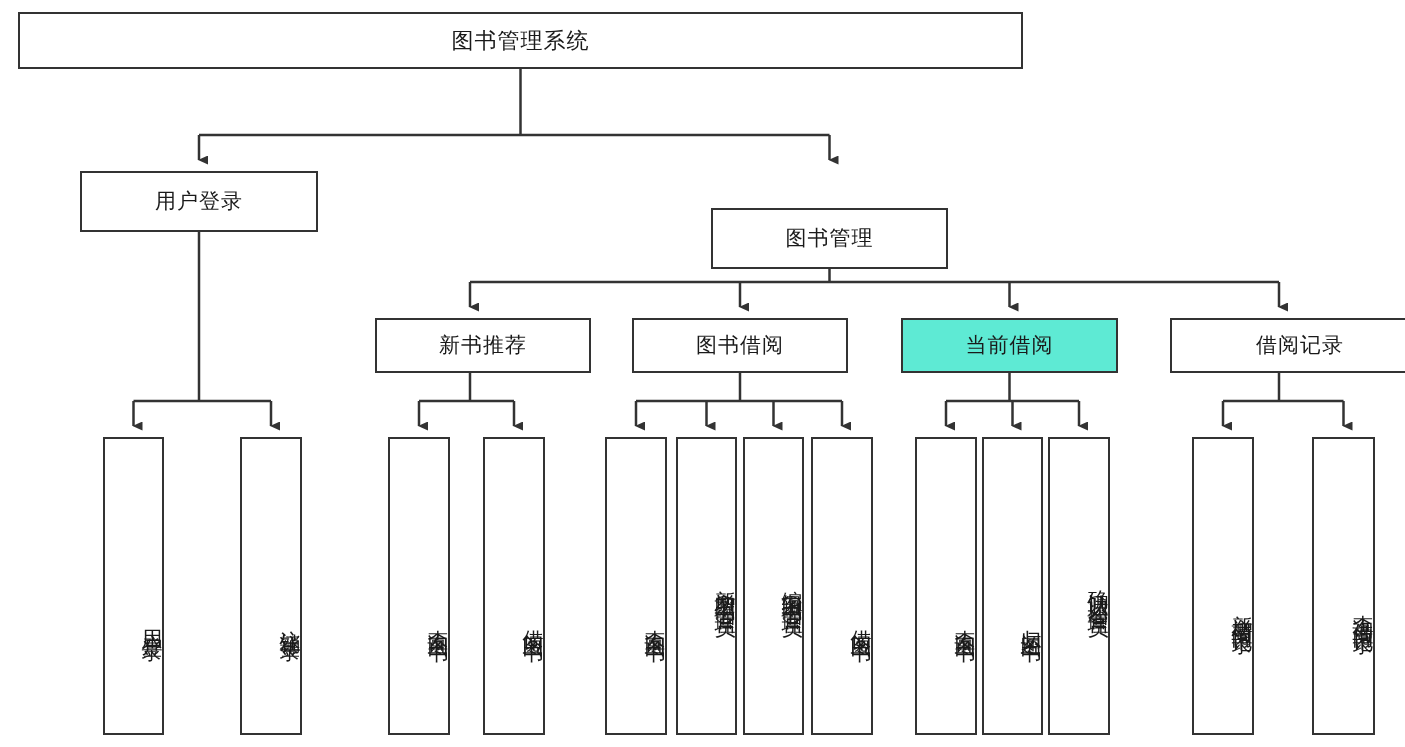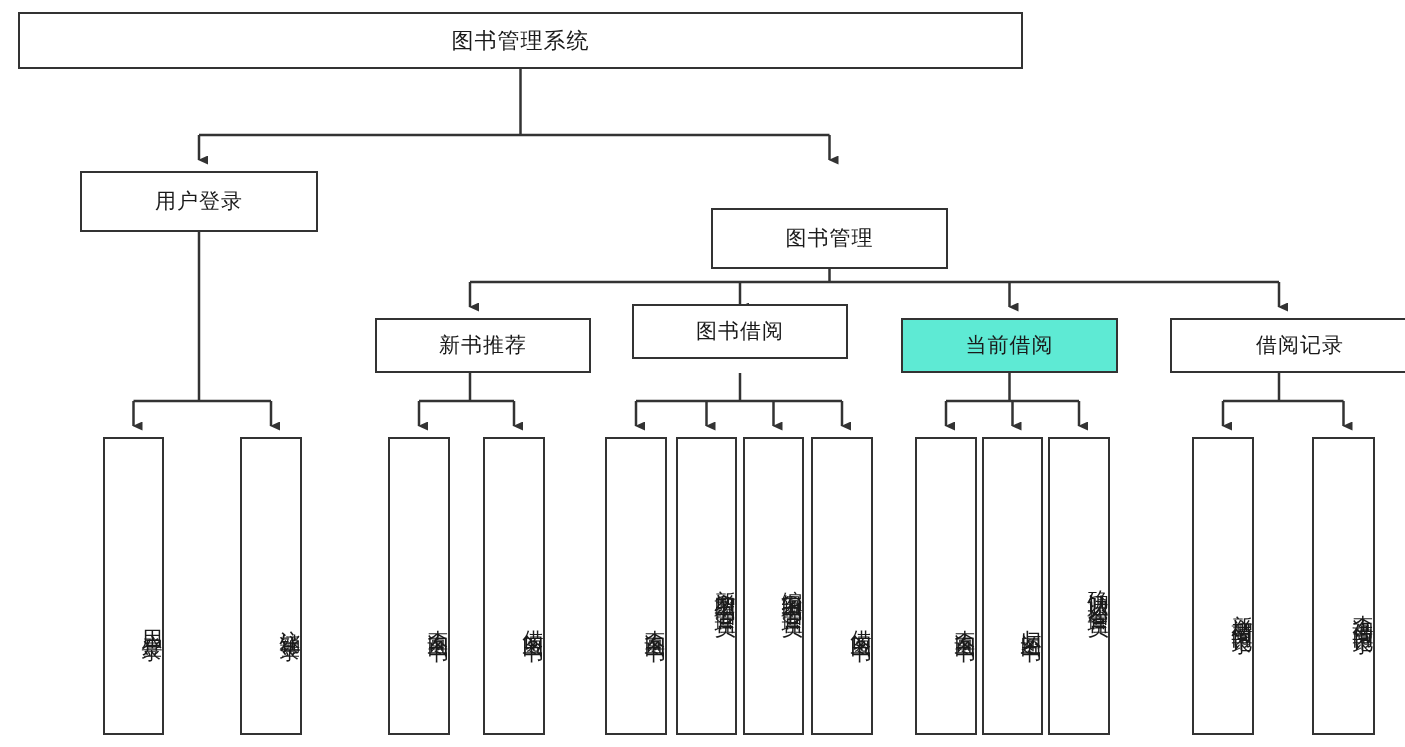--- a/index.html
+++ b/index.html
@@ -121,21 +121,21 @@
         <path d="M1223,401 L1223,426" marker-end="url(#arrowhead)"></path>
         <path d="M1343.5,401 L1343.5,426" marker-end="url(#arrowhead)"></path>
       </g>
   </svg>
 
   <div id="nodes-layer">
       <div class="node node-root" style="left: 18px; top: 12px; width: 1005px; height: 57px; border-color: rgb(51, 51, 51); background: rgb(255, 255, 255); color: rgb(26, 26, 26);">图书管理系统</div>
       <div class="node node-h" style="left: 80px; top: 171px; width: 238px; height: 61px; border-color: rgb(51, 51, 51); background: rgb(255, 255, 255); color: rgb(26, 26, 26);">用户登录</div>
       <div class="node node-h" style="left: 711px; top: 171px; width: 237px; height: 61px; border-color: rgb(51, 51, 51); background: rgb(255, 255, 255); color: rgb(26, 26, 26); margin-top: 37px;">图书管理</div>
       <div class="node node-h" style="left: 362px; top: 318px; width: 216px; height: 55px; border-color: rgb(51, 51, 51); background: rgb(255, 255, 255); color: rgb(26, 26, 26); margin-left: 13px;">新书推荐</div>
-      <div class="node node-h" style="left: 632px; top: 304px; width: 216px; height: 55px; border-color: rgb(51, 51, 51); background: rgb(255, 255, 255); color: rgb(26, 26, 26);">图书借阅</div>
+      <div class="node node-h" style="left: 632px; top: 318px; width: 216px; height: 55px; border-color: rgb(51, 51, 51); background: rgb(255, 255, 255); color: rgb(26, 26, 26);">图书借阅</div>
       <div class="node node-h" style="left: 901px; top: 318px; width: 217px; height: 55px; border-color: rgb(51, 51, 51); background: #5eead4; color: rgb(26, 26, 26);">当前借阅</div>
       <div class="node node-h" style="left: 1170px; top: 318px; width: 260px; height: 55px; border-color: rgb(51, 51, 51); background: rgb(255, 255, 255); color: rgb(26, 26, 26);">借阅记录</div>
       <div class="node node-v pad-small" style="left: 103px; top: 437px; width: 61px; height: 298px; border-color: rgb(51, 51, 51); background: rgb(255, 255, 255); color: rgb(26, 26, 26);">用户登录</div>
       <div class="node node-v pad-small" style="left: 240px; top: 437px; width: 62px; height: 298px; border-color: rgb(51, 51, 51); background: rgb(255, 255, 255); color: rgb(26, 26, 26);">注销登录</div>
       <div class="node node-v pad-small" style="left: 388px; top: 437px; width: 62px; height: 298px; border-color: rgb(51, 51, 51); background: rgb(255, 255, 255); color: rgb(26, 26, 26);">查询图书</div>
       <div class="node node-v pad-small" style="left: 483px; top: 437px; width: 62px; height: 298px; border-color: rgb(51, 51, 51); background: rgb(255, 255, 255); color: rgb(26, 26, 26);">借阅图书</div>
       <div class="node node-v pad-small" style="left: 605px; top: 437px; width: 62px; height: 298px; border-color: rgb(51, 51, 51); background: rgb(255, 255, 255); color: rgb(26, 26, 26);">查询图书</div>
       <div class="node node-v pad-tiny" style="left: 676px; top: 437px; width: 61px; height: 298px; border-color: rgb(51, 51, 51); background: rgb(255, 255, 255); color: rgb(26, 26, 26);">新增图书（管理员）</div>
       <div class="node node-v pad-tiny" style="left: 743px; top: 437px; width: 61px; height: 298px; border-color: rgb(51, 51, 51); background: rgb(255, 255, 255); color: rgb(26, 26, 26);">编辑图书（管理员）</div>
       <div class="node node-v pad-small" style="left: 811px; top: 437px; width: 62px; height: 298px; border-color: rgb(51, 51, 51); background: rgb(255, 255, 255); color: rgb(26, 26, 26);">借阅图书</div>

